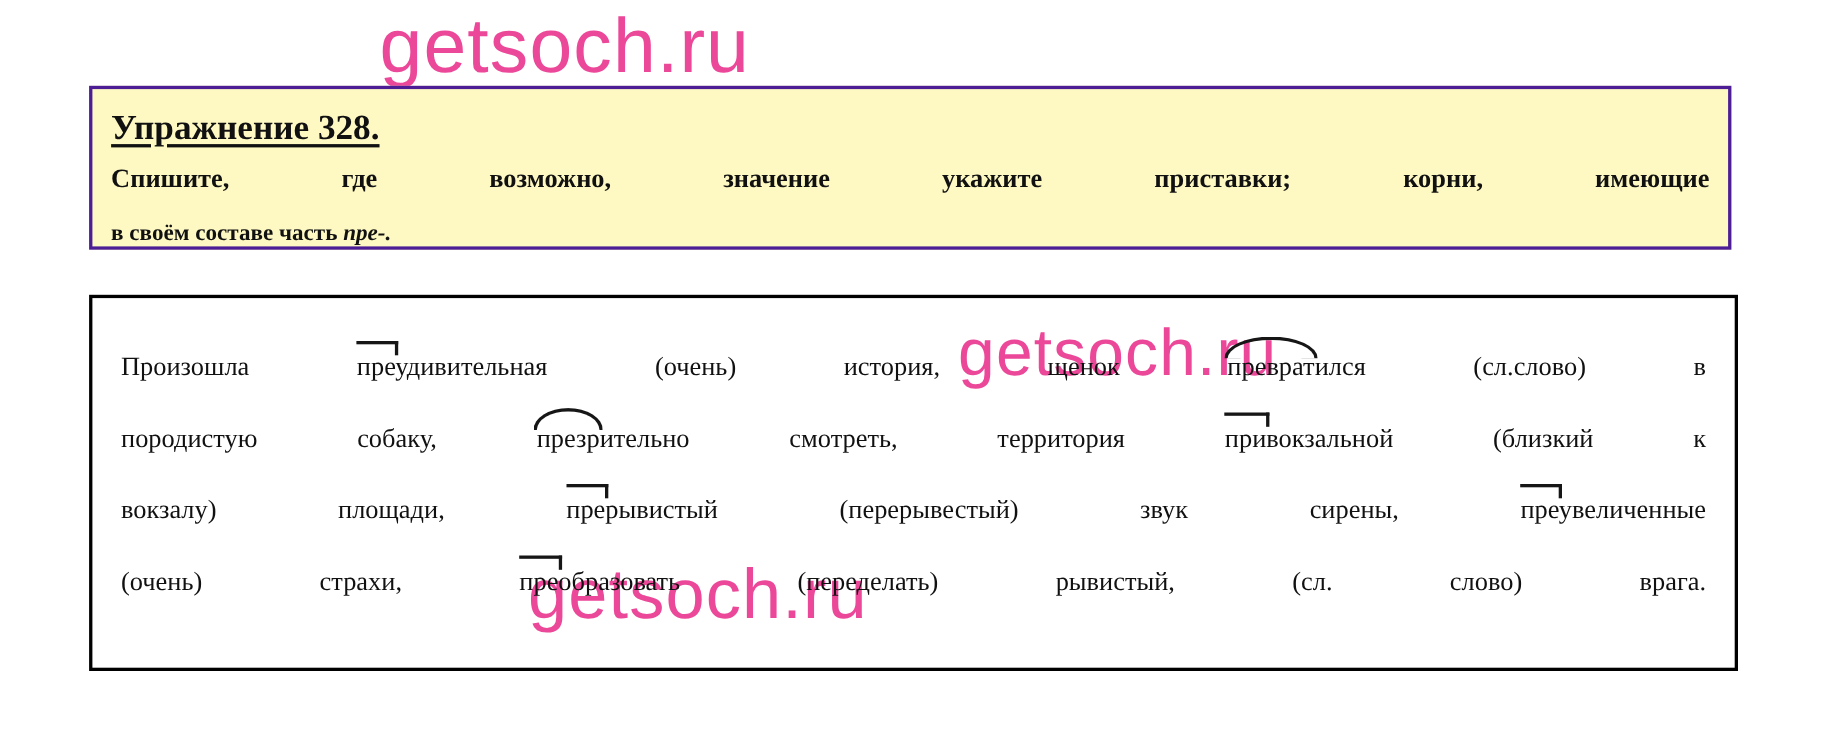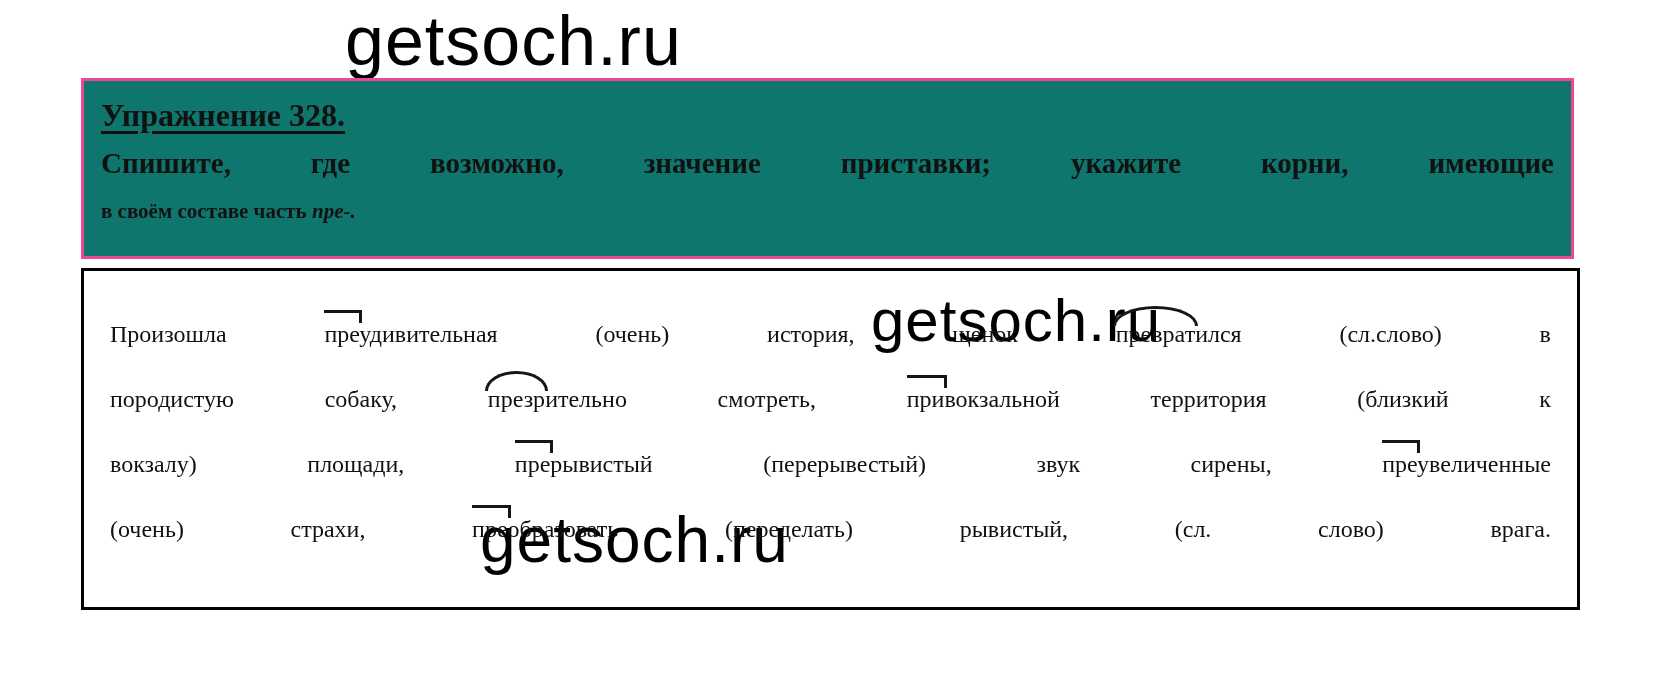--- a/index.html
+++ b/index.html
@@ -9,52 +9,52 @@
     font-family: "Liberation Serif", "DejaVu Serif", serif;
     color: #111111;
     overflow: hidden;
   }
   .page { position: relative; width: 1656px; height: 674px; background: #ffffff; }
 
   
   .wm {
     position: absolute;
     font-family: "Liberation Sans", "DejaVu Sans", sans-serif;
-    color: #000000;
+    color: #ec4899;
     line-height: 1;
     letter-spacing: 1px;
     white-space: nowrap;
     user-select: none;
     z-index: 0;
   }
   .wm-top  { left: 345px; top: 6px;  font-size: 70px; }
   .wm-mid  { left: 787px; top: 20px; font-size: 60px; }
   .wm-bot  { left: 396px; top: 237px; font-size: 64px; }
 
   
   .header-box {
     position: absolute; left: 81px; top: 78px;
-    width: 1493px; height: 181px;
+    width: 1493px; height: 149px;
     box-sizing: border-box;
-    background: #0f766e;
-    border: 3px solid #ec4899;
+    background: #fef9c3;
+    border: 3px solid #4c1d95;
     padding: 10px 17px 0 17px;
     z-index: 1;
   }
   .header-title {
     font-size: 32px; font-weight: bold;
     line-height: 48px;
     text-decoration: underline;
     text-decoration-thickness: 2.5px;
     text-underline-offset: 5px;
     white-space: nowrap;
   }
   .header-instr1 {
     display: flex; justify-content: space-between;
-    font-size: 29px; font-weight: bold; line-height: 48px;
+    font-size: 24px; font-weight: bold; line-height: 48px;
   }
   .header-instr2 {
     font-size: 21px; font-weight: bold; line-height: 48px;
     white-space: nowrap;
   }
   .header-instr2 .it { font-style: italic; }
 
   
   .body-box {
     position: absolute; left: 81px; top: 268px;
@@ -98,22 +98,22 @@
 
   <div class="wm wm-top">getsoch.ru</div>
 
   <div class="header-box">
     <div class="header-title">Упражнение 328.</div>
     <div class="header-instr1" id="instr1">
         <span class="word">Спишите,</span>
         <span class="word">где</span>
         <span class="word">возможно,</span>
         <span class="word">значение</span>
+        <span class="word">укажите</span>
         <span class="word">приставки;</span>
-        <span class="word">укажите</span>
         <span class="word">корни,</span>
         <span class="word">имеющие</span>
       </div>
     <div class="header-instr2"><span>в своём составе часть </span><span class="it">пре-.</span></div>
   </div>
 
   <div class="body-box" id="bodyBox">
     <div class="wm wm-mid">getsoch.ru</div>
     <div class="wm wm-bot">getsoch.ru</div>
 
@@ -125,22 +125,22 @@
         <span class="word">щенок</span>
         <span class="word"><span class="markseg root">преврат</span>ился</span>
         <span class="word">(сл.слово)</span>
         <span class="word">в</span>
       </div>
       <div class="text-line">
         <span class="word">породистую</span>
         <span class="word">собаку,</span>
         <span class="word"><span class="markseg root">презр</span>ительно</span>
         <span class="word">смотреть,</span>
+        <span class="word">территория</span>
         <span class="word"><span class="markseg prefix">при</span>вокзальной</span>
-        <span class="word">территория</span>
         <span class="word">(близкий</span>
         <span class="word">к</span>
       </div>
       <div class="text-line">
         <span class="word">вокзалу)</span>
         <span class="word">площади,</span>
         <span class="word"><span class="markseg prefix">пре</span>рывистый</span>
         <span class="word">(перерывестый)</span>
         <span class="word">звук</span>
         <span class="word">сирены,</span>

